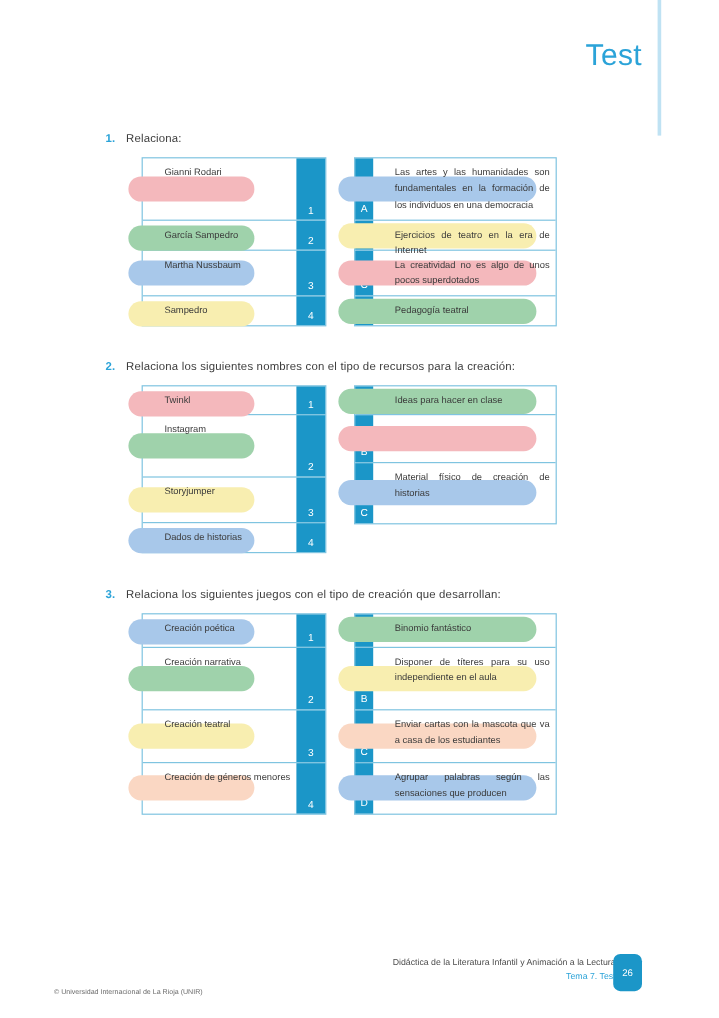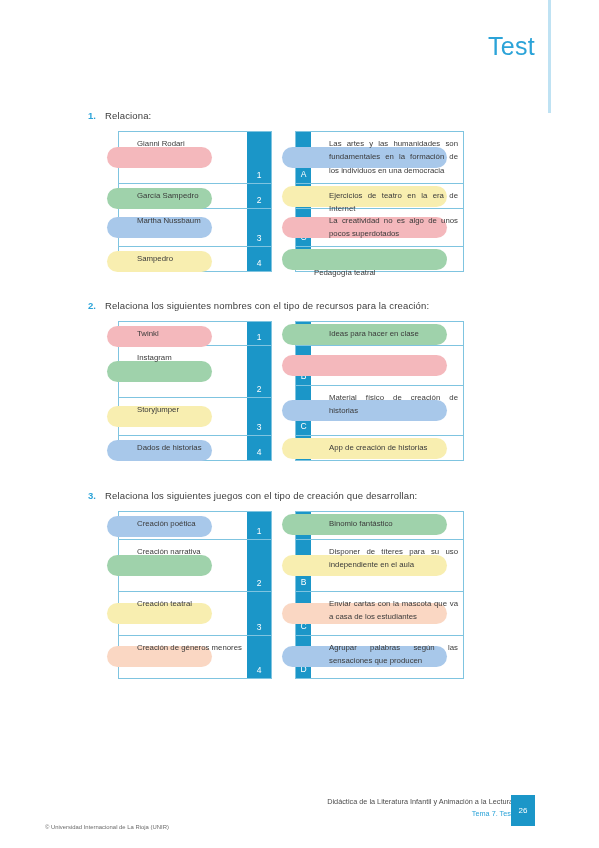--- a/index.html
+++ b/index.html
@@ -137,20 +137,21 @@
     left: 511px;
     top: 795px;
     width: 24px;
     height: 31px;
     background: #1b96c8;
     color: #ffffff;
     font-size: 8px;
     display: flex;
     align-items: center;
     justify-content: center;
+    border-radius: 6px;
   }
   .copyright {
     position: absolute;
     left: 45px;
     top: 824px;
     font-size: 5.9px;
     color: #6b6b6b;
   }
 </style>
 </head>
@@ -199,21 +200,21 @@
             <div class="row" style="height: 25px; justify-content: flex-end;">
               <div class="hl" style="background: rgb(248, 238, 176); left: -14px; width: 165px; height: 21px; top: 2px;"></div>
               <div class="key">B</div>
               <div class="cell justify"><span>Ejercicios de teatro en la era de Internet</span></div>
             </div>
             <div class="row" style="height: 38px;">
               <div class="hl" style="background: rgb(244, 184, 188); left: -14px; width: 165px; height: 21px; top: 8px;"></div>
               <div class="key">C</div>
               <div class="cell justify"><span>La creatividad no es algo de unos pocos superdotados</span></div>
             </div>
-            <div class="row" style="height: 24px; flex-direction: column;">
+            <div class="row" style="height: 24px;">
               <div class="hl" style="background: rgb(159, 210, 171); left: -14px; width: 165px; height: 21px; top: 2px;"></div>
               <div class="key">D</div>
               <div class="cell justify"><span>Pedagogía teatral</span></div>
             </div>
           </div>
         </div>
       </div>
       <div class="exercise" style="top: 300px;">
         <div class="ex-head">
           <span class="ex-num">2.</span>
@@ -249,25 +250,20 @@
               <div class="cell justify"><span>Ideas para hacer en clase</span></div>
             </div>
             <div class="row" style="height: 40px;">
               <div class="hl" style="background: rgb(244, 184, 188); left: -14px; width: 165px; height: 21px; top: 9px;"></div>
               <div class="key">B</div>
             </div>
             <div class="row" style="height: 50px;">
               <div class="hl" style="background: rgb(168, 200, 234); left: -14px; width: 165px; height: 21px; top: 14px;"></div>
               <div class="key">C</div>
               <div class="cell justify"><span>Material físico de creación de historias</span></div>
-            </div>
-            <div class="row" style="height: 24px;">
-              <div class="hl" style="background: rgb(248, 238, 176); left: -14px; width: 165px; height: 21px; top: 2px;"></div>
-              <div class="key">D</div>
-              <div class="cell justify"><span>App de creación de historias</span></div>
             </div>
           </div>
         </div>
       </div>
       <div class="exercise" style="top: 490px;">
         <div class="ex-head">
           <span class="ex-num">3.</span>
           <span class="ex-label">Relaciona los siguientes juegos con el tipo de creación que desarrollan:</span>
         </div>
         <div class="tables">

